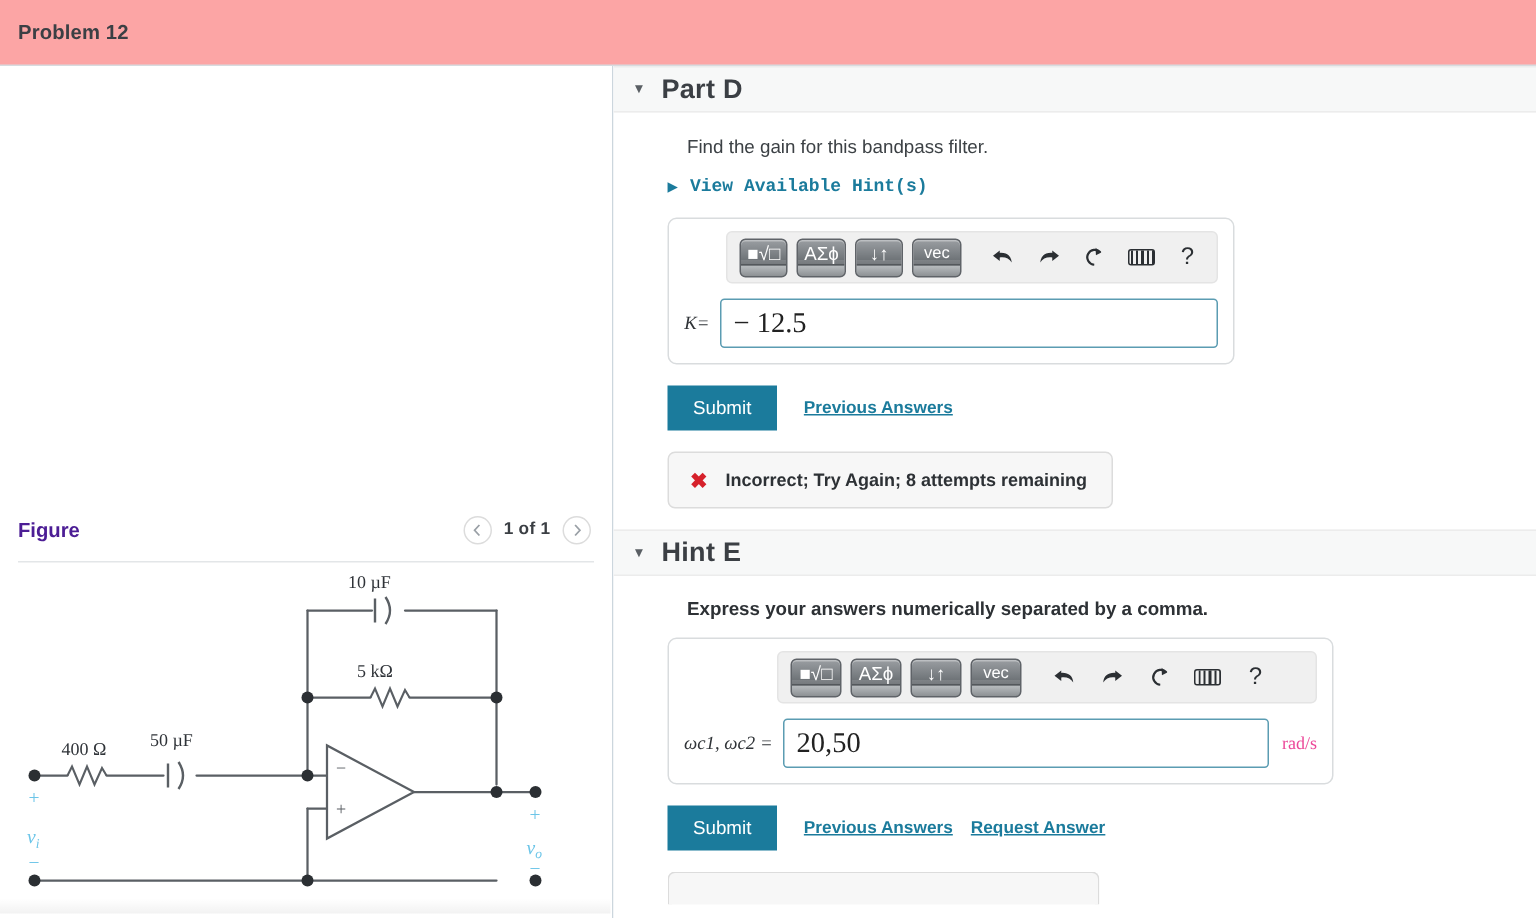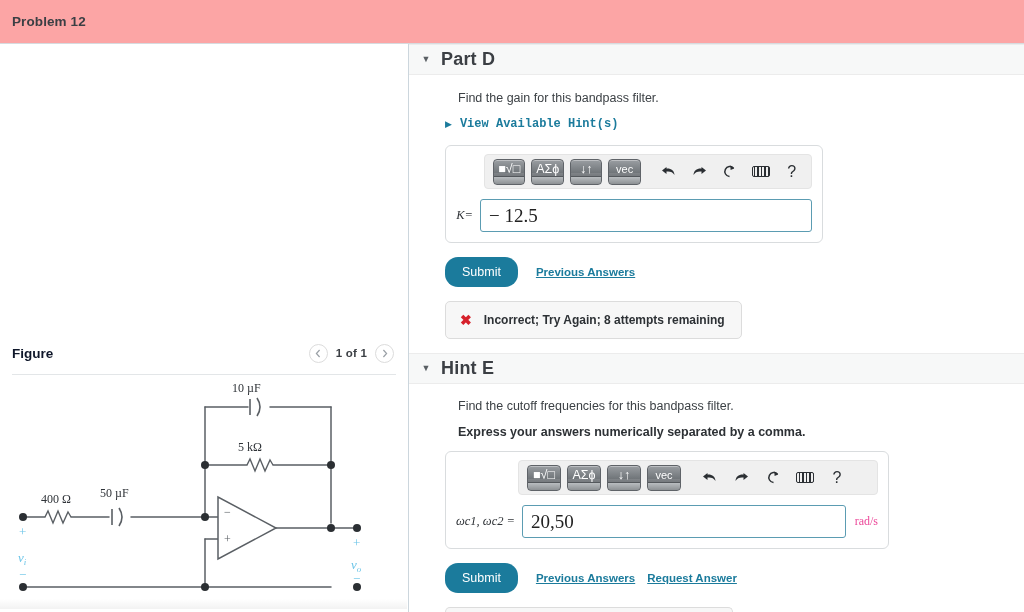--- a/index.html
+++ b/index.html
@@ -56,21 +56,21 @@
   }
   .figure-head {
     display: flex;
     align-items: center;
     padding: 0 14px 0 12px;
     height: 34px;
   }
   .figure-head .fig-label {
     font-size: 13.5px;
     font-weight: bold;
-    color: #0f172a;
+    color: #4c1d95;
   }
   .figure-nav {
     margin-left: auto;
     display: flex;
     align-items: center;
     gap: 8px;
   }
   .nav-circle {
     width: 19px; height: 19px;
     border-radius: 50%;
@@ -258,21 +258,21 @@
   .submit-row {
     display: flex;
     align-items: center;
     gap: 18px;
     margin: 14px 0 0 0;
   }
   .btn-submit {
     background: #1b7b9c;
     color: #fff;
     border: none;
-    border-radius: 13px;
+    border-radius: 0;
     font-size: 12.5px;
     font-family: "Liberation Sans", sans-serif;
     padding: 8px 17px;
     cursor: pointer;
   }
   .txt-link {
     color: #1b7b9c;
     font-size: 11.5px;
     font-weight: bold;
     text-decoration: underline;
@@ -501,21 +501,20 @@
         <span class="feedback-text">Incorrect; Try Again; 8 attempts remaining</span>
       </div>
     </div>
 
     <div class="part-header" style="margin-top:8px;">
       <span class="caret">▼</span>
       <span class="part-title">Hint E</span>
     </div>
 
     <div class="part-body" style="padding-top:15px;">
-      <p class="prompt">Find the cutoff frequencies for this bandpass filter.</p>
       <p class="prompt bold">Express your answers numerically separated by a comma.</p>
 
       <div class="answer-card e">
         <div class="mathbar indented" style="margin-left:62px;">
           <div class="mbtn">
             <span class="glyph">■√□</span>
             <span class="lower-strip"></span>
           </div>
           <div class="mbtn">
             <span class="glyph">ΑΣϕ</span>

